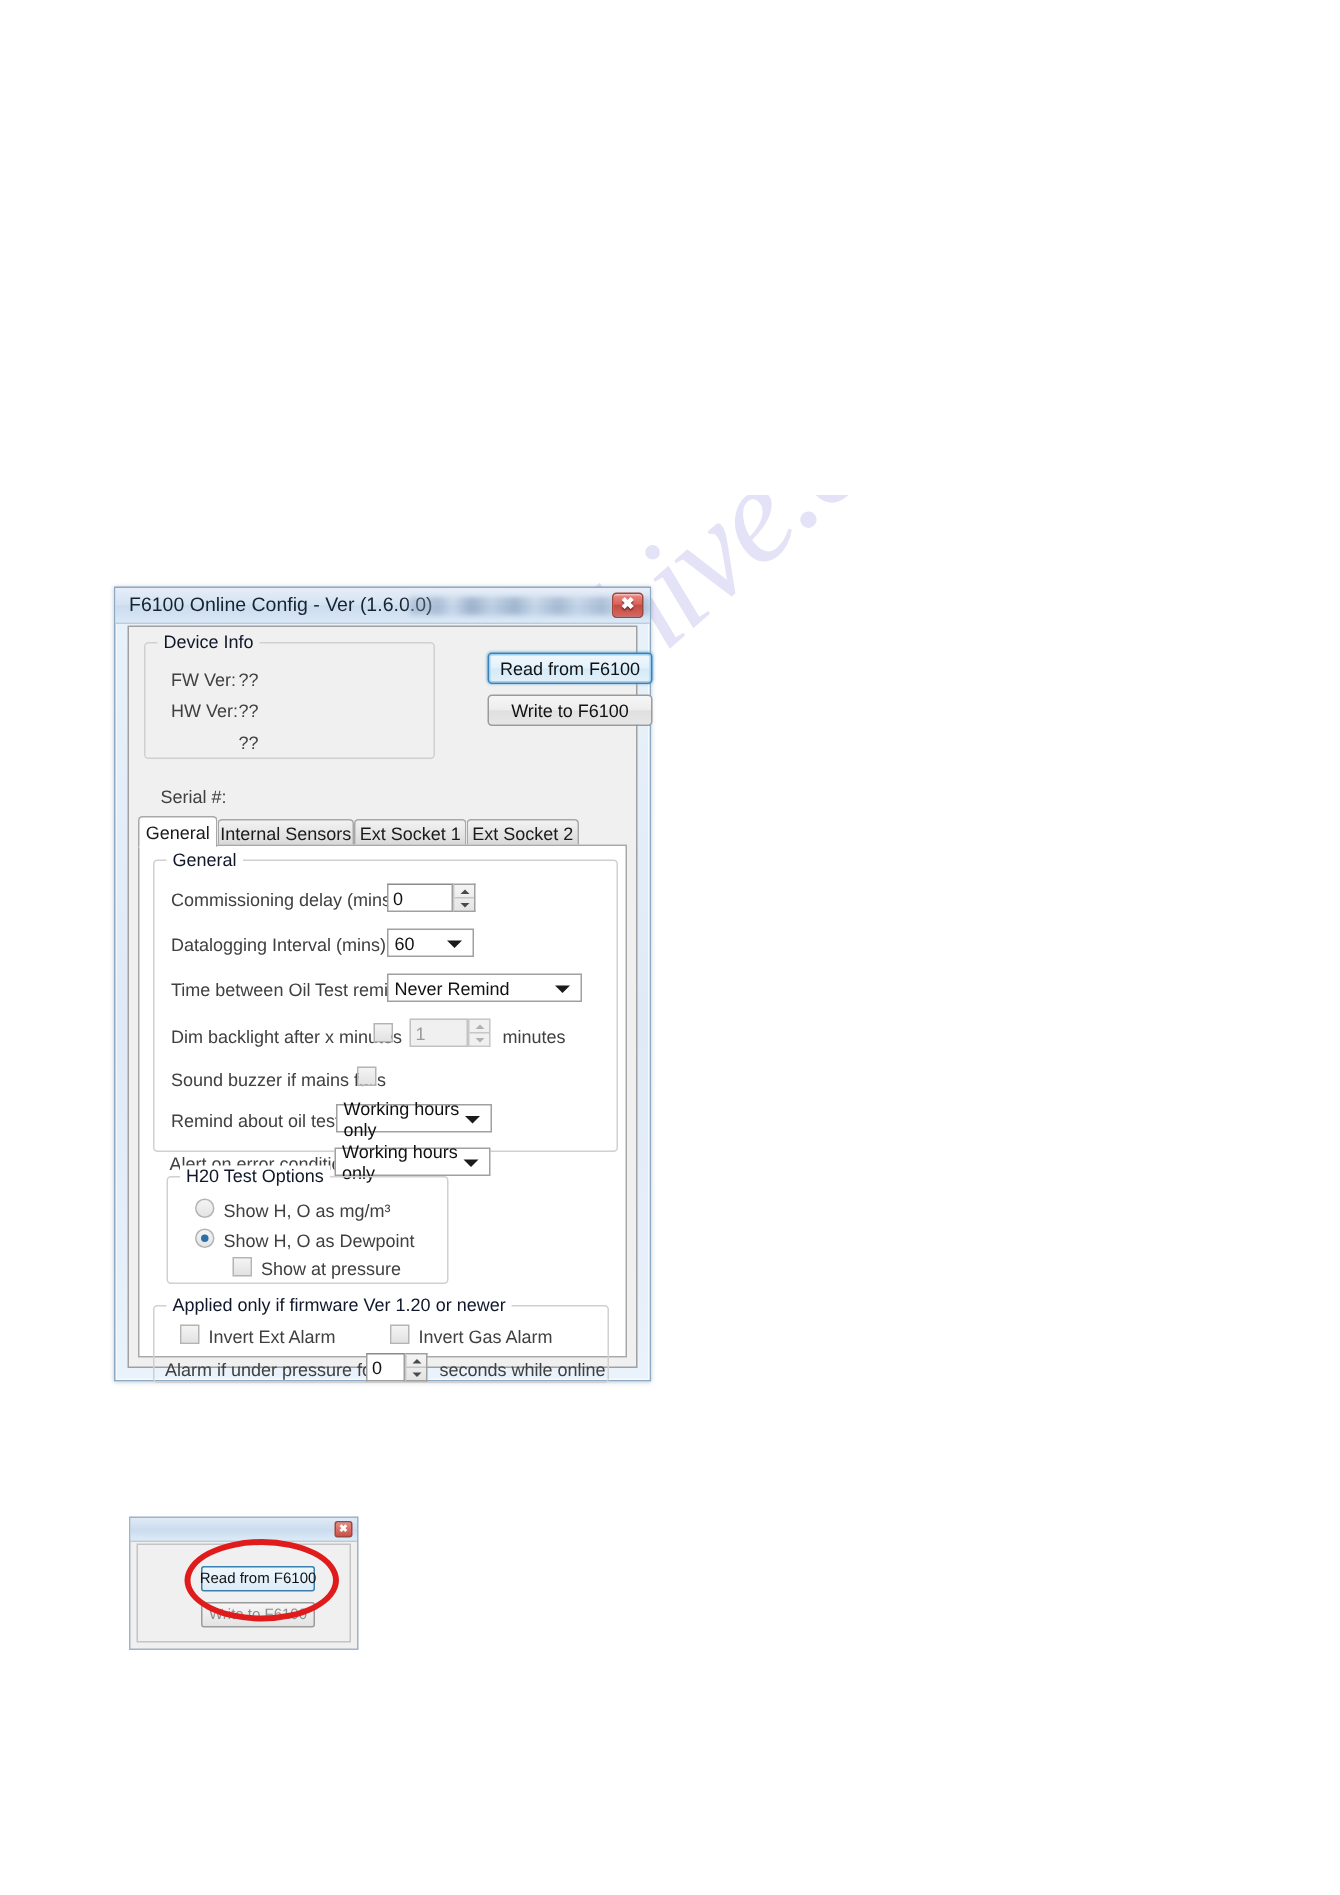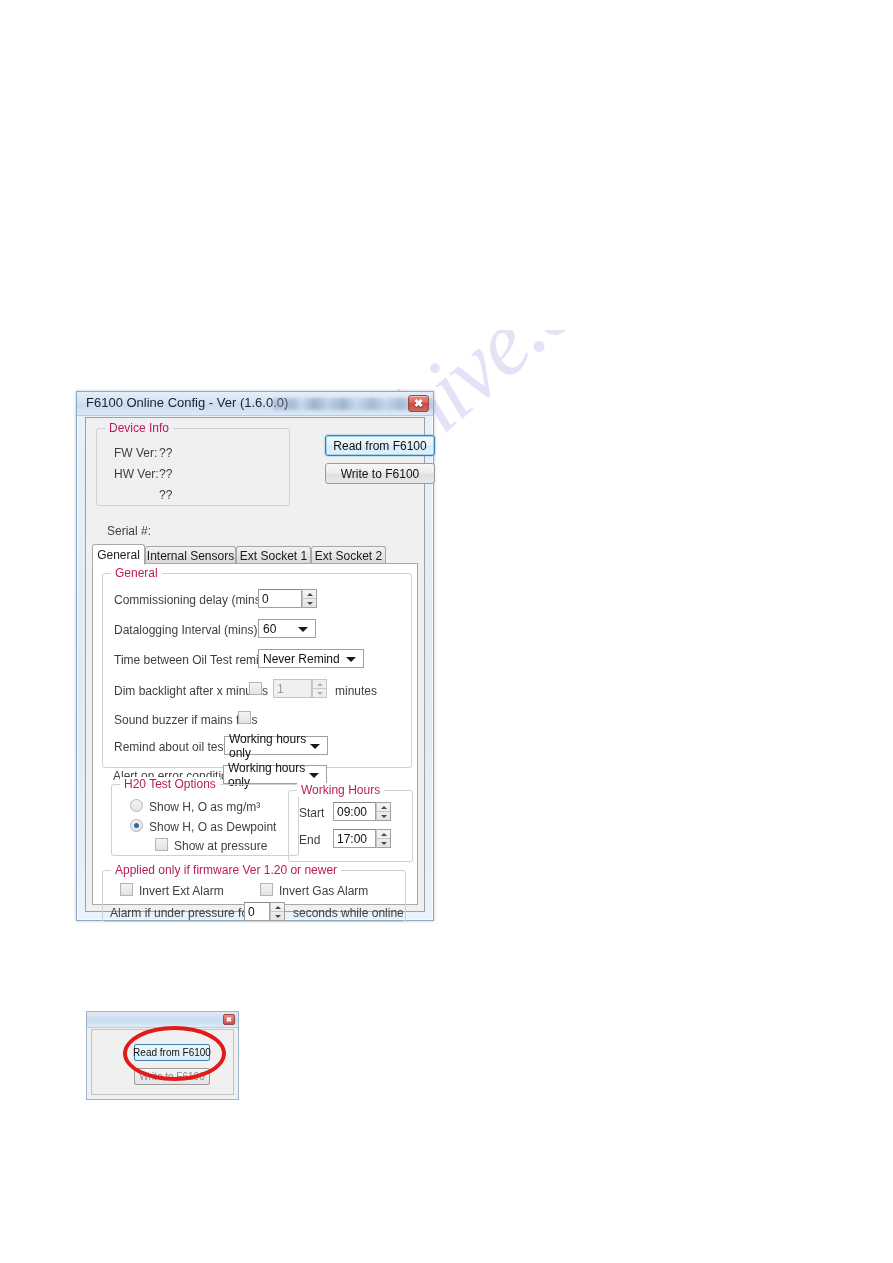--- a/index.html
+++ b/index.html
@@ -143,21 +143,21 @@
     border: 1px solid #d0d0d0;
     border-radius: 3px;
   }
   .groupbox > .gb-title {
     position: absolute;
     top: -8px;
     left: 8px;
     background: #f0f0f0;
     padding: 0 4px;
     font-size: 12px;
-    color: #be185d;
+    color: #0f172a;
     white-space: nowrap;
   }
   .groupbox.on-white > .gb-title { background: #ffffff; }
 
   .lbl {
     position: absolute;
     font-size: 12px;
     color: #404040;
     white-space: nowrap;
   }
@@ -461,21 +461,21 @@
             </div>
         </div>
 
         <div class="lbl" style="left:11px; top:49px;">Datalogging Interval (mins)</div>
         <div class="combo" style="left:155px; top:45px; width:58px; height:19px;">
           <span>60</span>
           <span class="cb-arrow"></span>
         </div>
 
         <div class="lbl" style="left:11px; top:79px;">Time between Oil Test reminders</div>
-        <div class="combo" style="left:155px; top:75px; width:106px; height:19px;">
+        <div class="combo" style="left:155px; top:75px; width:130px; height:19px;">
           <span>Never Remind</span>
           <span class="cb-arrow"></span>
         </div>
 
         <div class="lbl" style="left:11px; top:110px;">Dim backlight after x minutes</div>
         <div class="cbx" style="left:146px; top:108px;"></div>
         <div class="textbox disabled" style="left:170px; top:105px; width:39px; height:19px;">1</div>
         <div class="spin disabled" style="left:209px; top:105px; height:19px;">
           <div class="sp-half">
               <span class="tri up"></span>
@@ -505,43 +505,20 @@
       <div class="groupbox on-white" style="left:18px; top:220px; width:188px; height:72px;">
         <div class="gb-title">H20 Test Options</div>
         <div class="rdo" style="left:18px; top:14px;"></div>
         <div class="lbl" style="left:37px; top:15px;">Show H, O as mg/m³</div>
         <div class="rdo checked" style="left:18px; top:34px;"></div>
         <div class="lbl" style="left:37px; top:35px;">Show H, O as Dewpoint</div>
         <div class="cbx" style="left:43px; top:53px;"></div>
         <div class="lbl" style="left:62px; top:54px;">Show at pressure</div>
       </div>
 
-      <div class="groupbox on-white" style="left:195px; top:226px; width:125px; height:72px;">
-        <div class="gb-title">Working Hours</div>
-        <div class="lbl" style="left:10px; top:15px;">Start</div>
-        <div class="textbox" style="left:44px; top:11px; width:43px; height:19px;">09:00</div>
-        <div class="spin" style="left:87px; top:11px; height:19px;">
-          <div class="sp-half">
-              <span class="tri up"></span>
-            </div>
-          <div class="sp-half">
-              <span class="tri down"></span>
-            </div>
-        </div>
-        <div class="lbl" style="left:10px; top:42px;">End</div>
-        <div class="textbox" style="left:44px; top:38px; width:43px; height:19px;">17:00</div>
-        <div class="spin" style="left:87px; top:38px; height:19px;">
-          <div class="sp-half">
-              <span class="tri up"></span>
-            </div>
-          <div class="sp-half">
-              <span class="tri down"></span>
-            </div>
-        </div>
-      </div>
 
       <div class="groupbox on-white" style="left:9px; top:306px; width:304px; height:52px;">
         <div class="gb-title">Applied only if firmware Ver 1.20 or newer</div>
         <div class="cbx" style="left:17px; top:12px;"></div>
         <div class="lbl" style="left:36px; top:13px;">Invert Ext Alarm</div>
         <div class="cbx" style="left:157px; top:12px;"></div>
         <div class="lbl" style="left:176px; top:13px;">Invert Gas Alarm</div>
         <div class="lbl" style="left:7px; top:35px;">Alarm if under pressure for</div>
         <div class="textbox" style="left:141px; top:31px; width:26px; height:19px;">0</div>
         <div class="spin" style="left:167px; top:31px; height:19px;">

